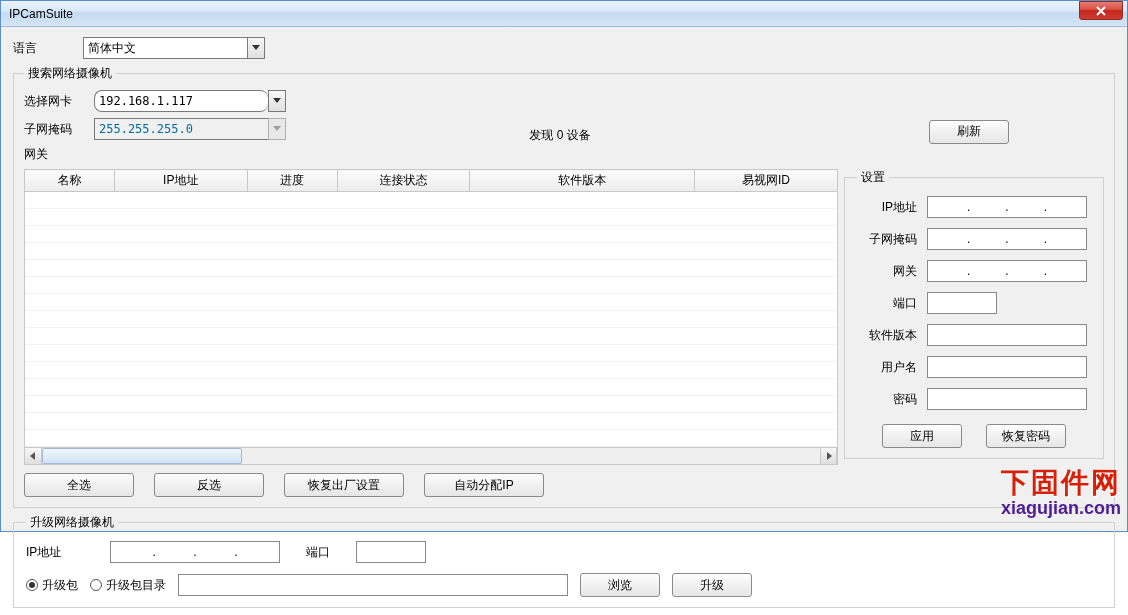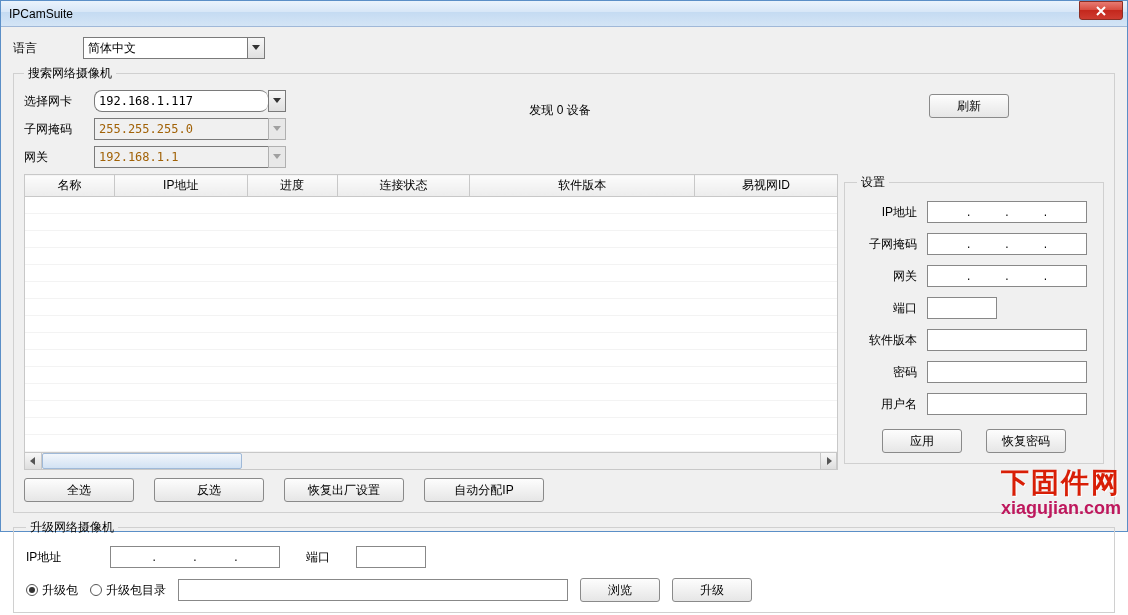--- a/index.html
+++ b/index.html
@@ -63,35 +63,35 @@
   padding: 0 4px;
   background: #fff;
 }
 .combo-wrap .dd-btn {
   width: 18px;
   border: 1px solid #7a7a7a;
   background: linear-gradient(#f7f7f7,#e0e0e0);
   display: flex; align-items: center; justify-content: center;
   cursor: pointer;
 }
-.combo-wrap.disabled input { background: #f0f0f0; color: #a16207; }
+.combo-wrap.disabled input { background: #f0f0f0; color: #0369a1; }
 .combo-wrap.disabled .dd-btn { background: #e8e8e8; border-color: #b0b0b0; }
 .combo-wrap.disabled .dd-btn svg path { fill: #a0a0a0; }
 
 fieldset {
   border: 1px solid #d0d0d0;
   padding: 8px 10px 10px 10px;
   margin-bottom: 6px;
   position: relative;
 }
 legend { padding: 0 4px; color: #000; }
 
 .search-top {
   display: flex;
-  align-items: flex-start;
+  align-items: center;
 }
 .search-left { flex: 0 0 auto; }
 .search-mid { flex: 1; text-align: center; padding-top: 12px; }
 .search-right { width: 270px; display:flex; justify-content:center; padding-top:4px; }
 
 .btn {
   height: 24px;
   min-width: 80px;
   border: 1px solid #8a8a8a;
   background: linear-gradient(#fdfdfd, #e6e6e6);
@@ -173,21 +173,21 @@
 }
 .radio-dot.checked::after { content:''; width:6px;height:6px;background:#333;border-radius:50%; }
 
 .watermark {
   position:absolute; right:6px; bottom:12px;
   text-align:left;
   font-family: "SimSun", serif;
   line-height: 1.1;
 }
 .watermark .cn { color:#d81e06; font-size:28px; font-weight:bold; letter-spacing:2px; text-shadow: 1px 1px 0 #fff; }
-.watermark .en { color:#be185d; font-size:18px; font-weight:bold; font-family: Arial; }
+.watermark .en { color:#4c1d95; font-size:18px; font-weight:bold; font-family: Arial; }
 </style>
 </head>
 <body>
 
 <div class="win">
   <div class="titlebar">
     <span class="title">IPCamSuite</span>
     <div class="close-btn">
       <svg viewBox="0 0 10 10">
           <path d="M1 1 L9 9 M9 1 L1 9" stroke="#fff" stroke-width="2" fill="none"></path>
@@ -231,28 +231,20 @@
               <input type="text" style="width: 174px; font-family: monospace;" disabled="" value="255.255.255.0">
               <div class="dd-btn">
                   <svg width="8" height="6">
                     <path d="M0 0 L8 0 L4 5 Z" fill="#a0a0a0"></path>
                   </svg>
                 </div>
             </div>
           </div>
           <div class="row">
             <span class="lbl">网关</span>
-            <div class="combo-wrap disabled">
-              <input type="text" style="width: 174px; font-family: monospace;" disabled="" value="192.168.1.1">
-              <div class="dd-btn">
-                  <svg width="8" height="6">
-                    <path d="M0 0 L8 0 L4 5 Z" fill="#a0a0a0"></path>
-                  </svg>
-                </div>
-            </div>
           </div>
         </div>
 
         <div class="search-mid">
           <span>发现</span>
           <span>0</span>
           <span>设备</span>
         </div>
 
         <div class="search-right">
@@ -366,26 +358,26 @@
             </div>
             <div class="set-row">
               <span class="slbl">端口</span>
               <input class="tx" style="width: 70px;" value="">
             </div>
             <div class="set-row">
               <span class="slbl">软件版本</span>
               <input class="tx" style="width: 160px;" value="">
             </div>
             <div class="set-row">
+              <span class="slbl">用户名</span>
+              <input class="tx" style="width: 160px;" value="">
+            </div>
+            <div class="set-row">
               <span class="slbl">密码</span>
               <input class="tx" type="password" style="width: 160px;" value="">
-            </div>
-            <div class="set-row">
-              <span class="slbl">用户名</span>
-              <input class="tx" style="width: 160px;" value="">
             </div>
             <div class="set-btns">
               <button class="btn">应用</button>
               <button class="btn">恢复密码</button>
             </div>
           </fieldset>
         </div>
       </div>
     </fieldset>
 

